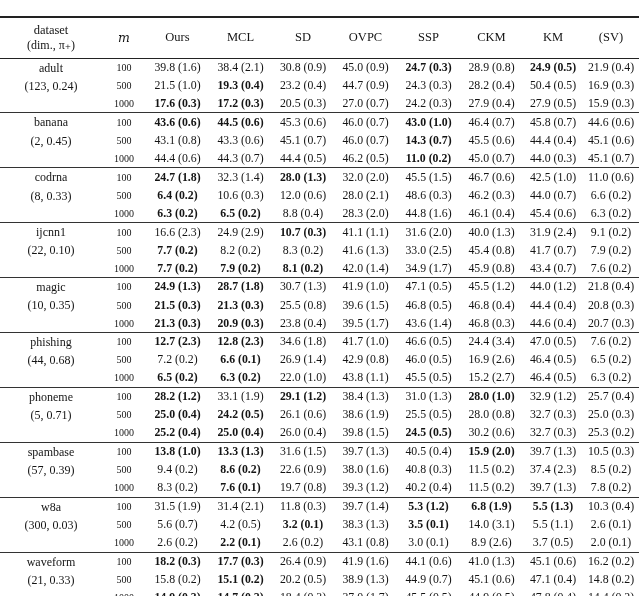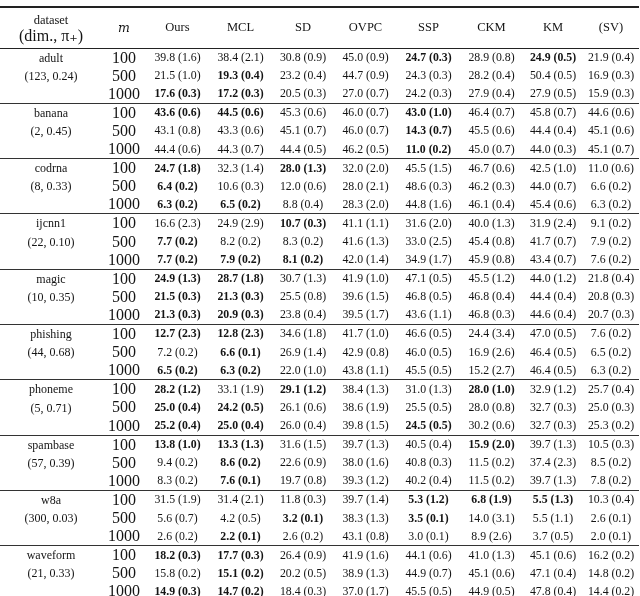--- a/index.html
+++ b/index.html
@@ -9,54 +9,54 @@
     width: 640px;
     height: 596px;
     overflow: hidden;
     font-family: "Liberation Serif", "DejaVu Serif", serif;
     color: #141414;
   }
   .table-wrap {
     width: 640px;
     height: 596px;
     box-sizing: border-box;
-    padding-top: 6px;
+    padding-top: 16px;
   }
   table.results {
     width: 639px;
     border-collapse: collapse;
     table-layout: fixed;
     border-top: 2px solid #222222;
     border-bottom: 2.5px solid #222222;
   }
   thead tr { height: 41px; }
   thead th {
     font-weight: normal;
     font-size: 12.5px;
     text-align: center;
     vertical-align: middle;
     border-bottom: 1.8px solid #222222;
     padding: 0;
     white-space: nowrap;
   }
   thead th.math { font-style: italic; font-family: "DejaVu Serif", serif; }
   th.dataset-h .l1 { line-height: 15px; }
-  th.dataset-h .l2 { line-height: 15px; font-size: 16px; }
+  th.dataset-h .l2 { line-height: 15px; font-size: 12px; }
   tbody tr { height: 18.3px; }
   tbody td {
     font-size: 11.8px;
     text-align: center;
     vertical-align: middle;
     padding: 0;
     white-space: nowrap;
   }
   tbody tr.group-start td { border-top: 1.5px solid #333333; }
   td.dataset-cell { vertical-align: top; text-align: center; }
   td.dataset-cell .line { line-height: 18.3px; font-size: 12px; }
-  td.m-cell { font-size: 16px; }
+  td.m-cell { font-size: 10px; }
   td.bold { font-weight: bold; text-align: center; }
 </style>
 </head>
 <body>
 
 <div class="table-wrap">
   <table class="results">
     <colgroup>
       <col style="width:102px">
       <col style="width:44px">
@@ -260,21 +260,21 @@
           <td>46.8 (0.4)</td>
           <td>44.4 (0.4)</td>
           <td>20.8 (0.3)</td>
         </tr>
         <tr>
           <td class="m-cell">1000</td>
           <td class="bold">21.3 (0.3)</td>
           <td class="bold">20.9 (0.3)</td>
           <td>23.8 (0.4)</td>
           <td>39.5 (1.7)</td>
-          <td>43.6 (1.1)</td>
+          <td>43.6 (1.4)</td>
           <td>46.8 (0.3)</td>
           <td>44.6 (0.4)</td>
           <td>20.7 (0.3)</td>
         </tr>
         <tr class="group-start">
           <td class="dataset-cell" rowspan="3">
             <div class="line">phishing</div>
             <div class="line">(44, 0.68)</div>
           </td>
           <td class="m-cell">100</td>

